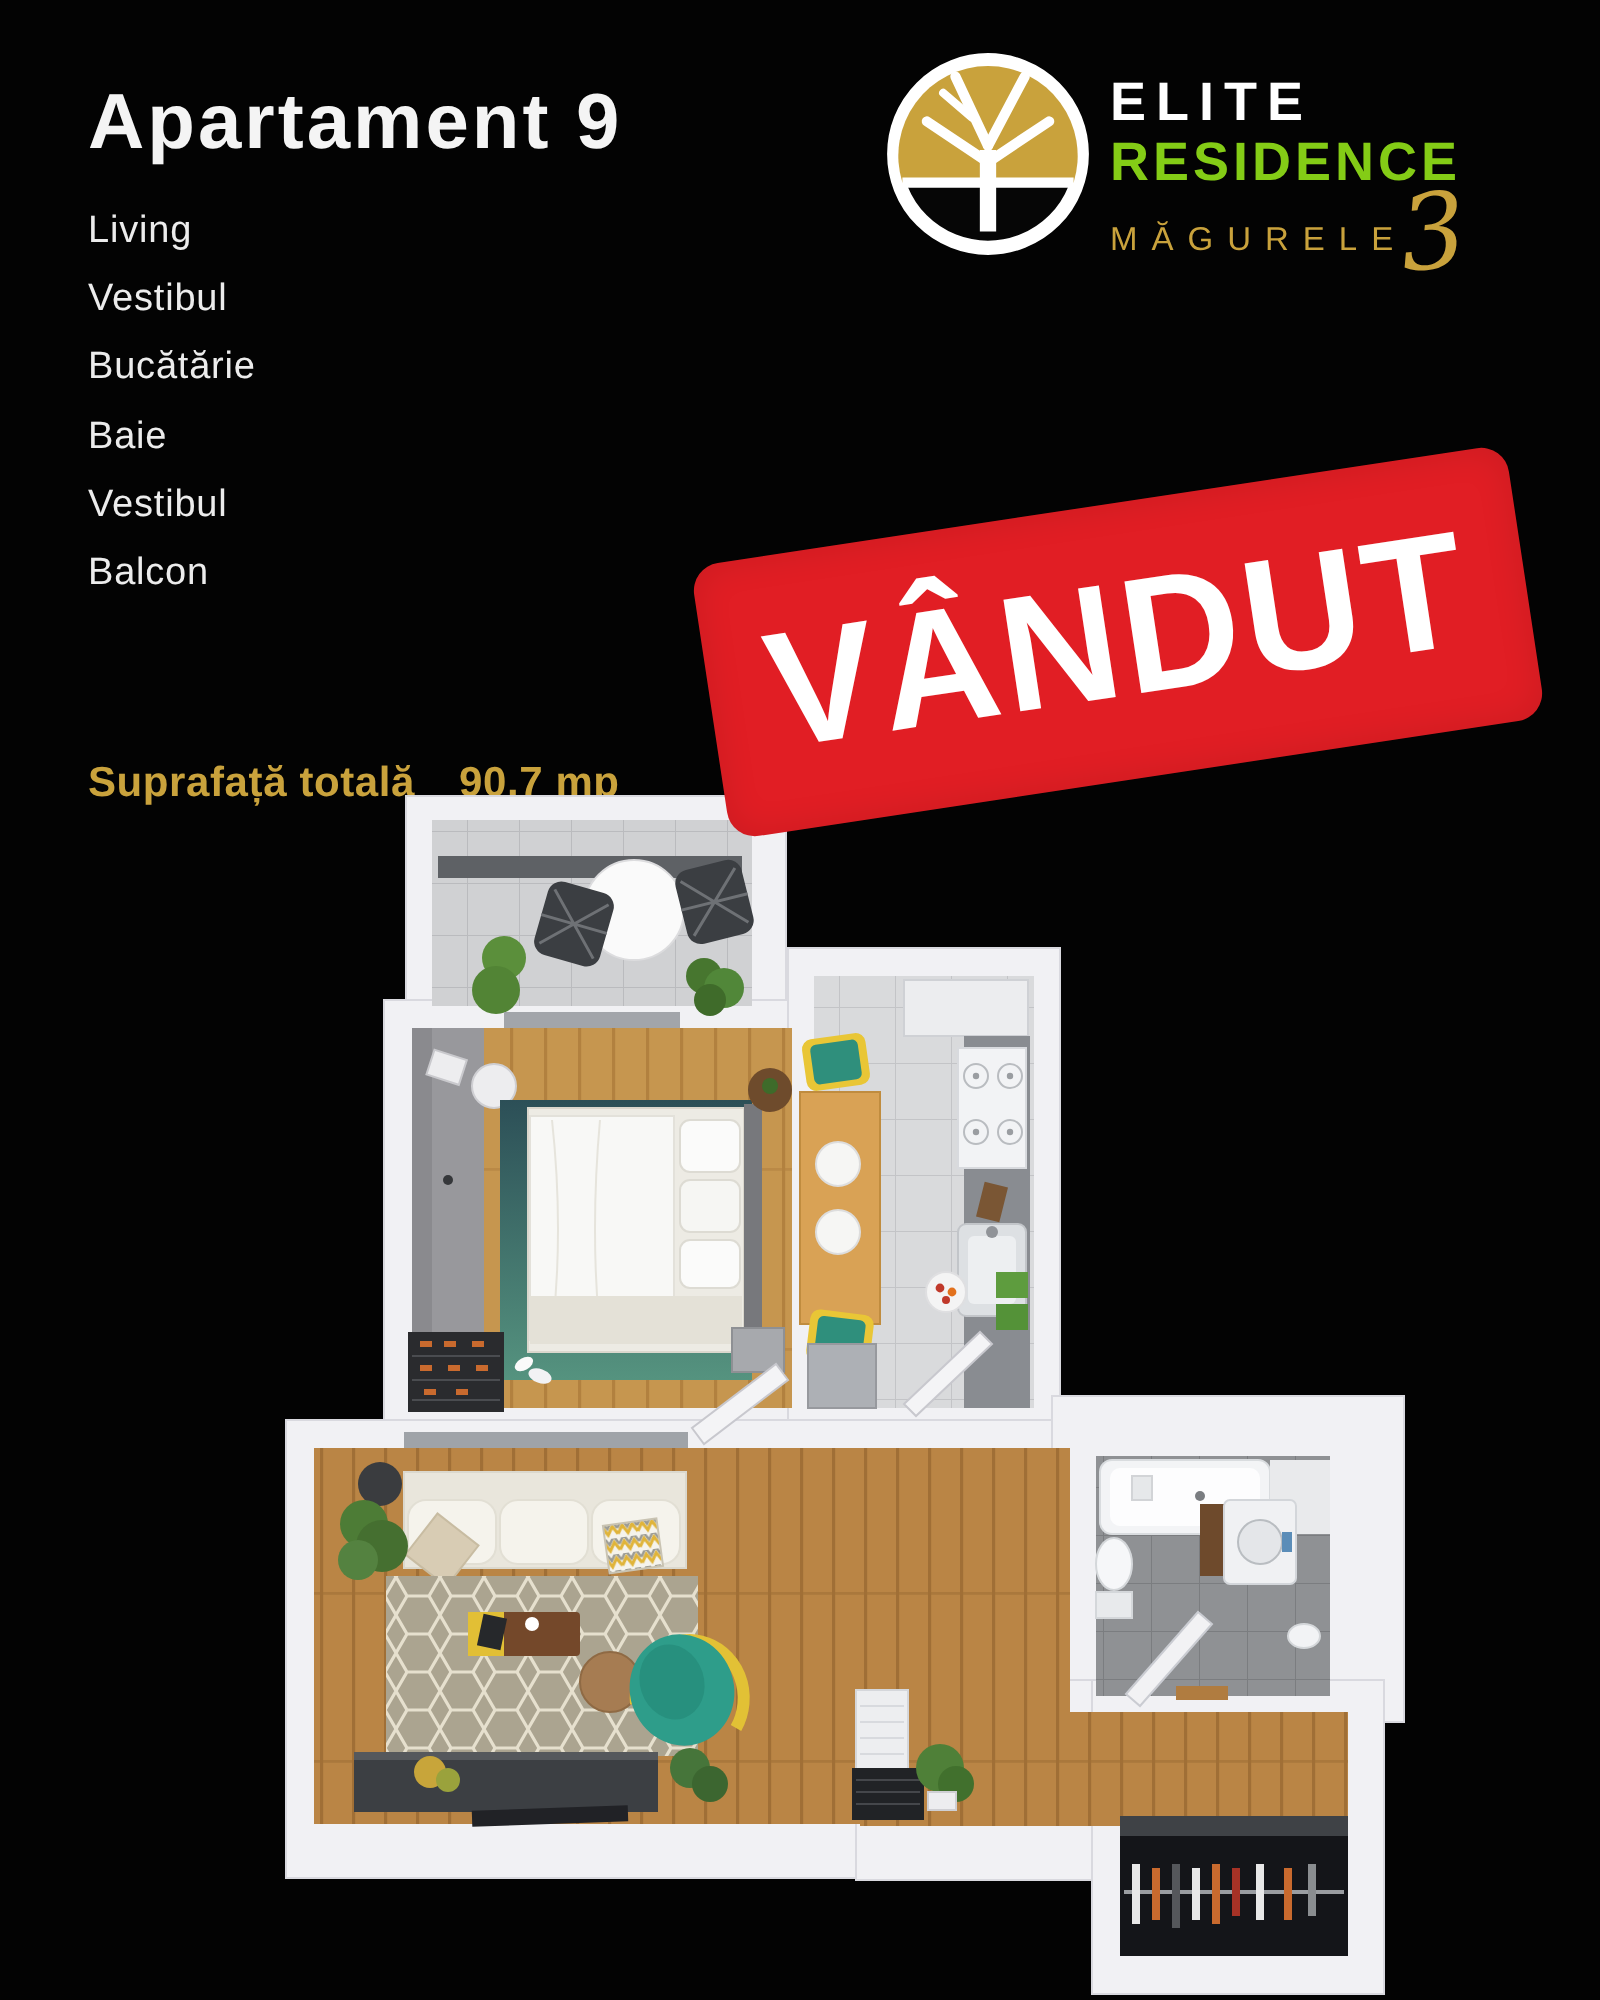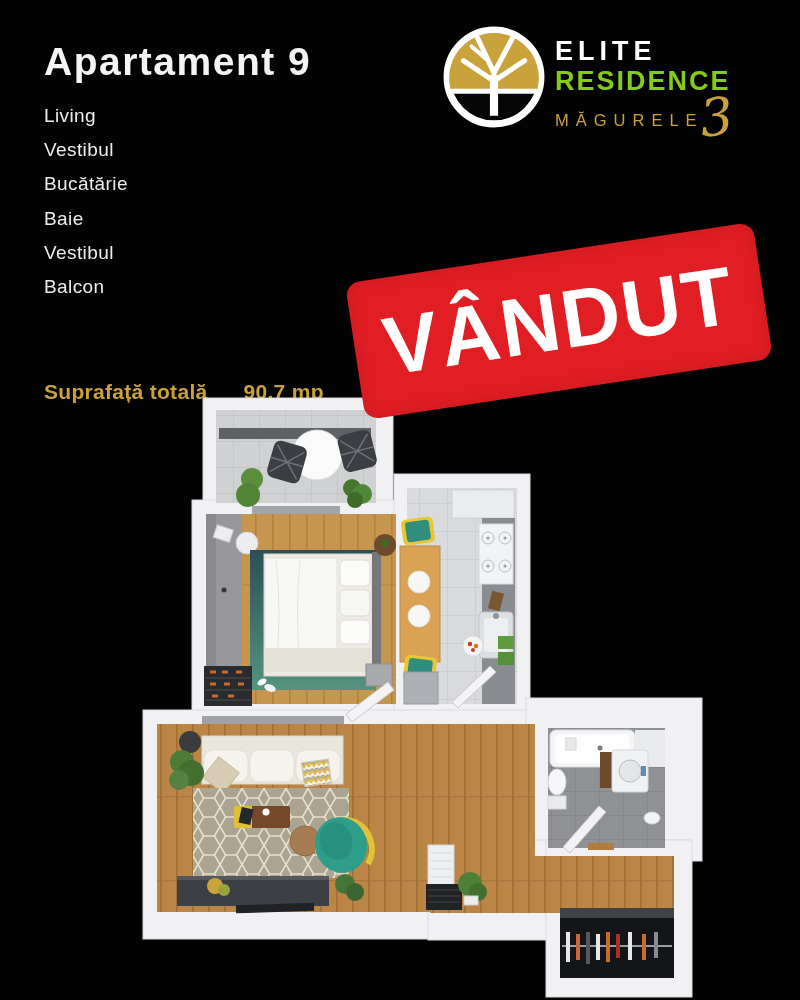--- a/index.html
+++ b/index.html
@@ -1,21 +1,21 @@
 <!DOCTYPE html>
 <html style="--bg: #030303; --text: #F4F4F4; --gold: #C9A23C; --red: #E11E24;"><head>
 <meta charset="utf-8">
 <style>
   html,body{margin:0;padding:0;background:#000;}
   .stage{position:relative;width:800px;height:1000px;background:var(--bg,#030303);overflow:hidden;
          font-family:"Liberation Sans", sans-serif;color:var(--text,#F4F4F4);}
   .title{position:absolute;left:44px;top:40px;font-size:39px;font-weight:700;letter-spacing:1.5px;color:var(--text,#F4F4F4);}
   .room-list{position:absolute;left:44px;top:99px;list-style:none;margin:0;padding:0;}
   .room-list li{font-size:19px;line-height:34.2px;font-weight:400;color:#ECECEC;letter-spacing:0.4px;}
-  .area-row{position:absolute;left:44px;top:380px;display:flex;gap:36px;font-size:21px;font-weight:700;color:var(--gold,#C9A23C);letter-spacing:0.3px;}
+  .area-row{position:absolute;left:44px;top:380px;display:flex;gap:22px;font-size:21px;font-weight:700;color:var(--gold,#C9A23C);letter-spacing:0.3px;}
   
   .logo{position:absolute;left:441px;top:24px;display:flex;align-items:flex-start;}
   .logo-text{margin-left:8px;padding-top:12px;}
   .logo-l1{font-size:27px;font-weight:700;letter-spacing:5px;line-height:30px;color:#FFF;}
   .logo-l2{font-size:27px;font-weight:700;letter-spacing:2px;line-height:31px;color:#84cc16;}
   .logo-l3{display:flex;align-items:center;margin-top:3px;}
   .logo-magurele{font-size:16.5px;font-weight:400;letter-spacing:7px;color:var(--gold,#C9A23C);padding-top:6px;}
   .logo-three{font-family:"DejaVu Serif", serif;font-style:italic;font-size:52px;line-height:34px;
               color:var(--gold,#C9A23C);margin-left:-4px;transform:rotate(-6deg);}
   

